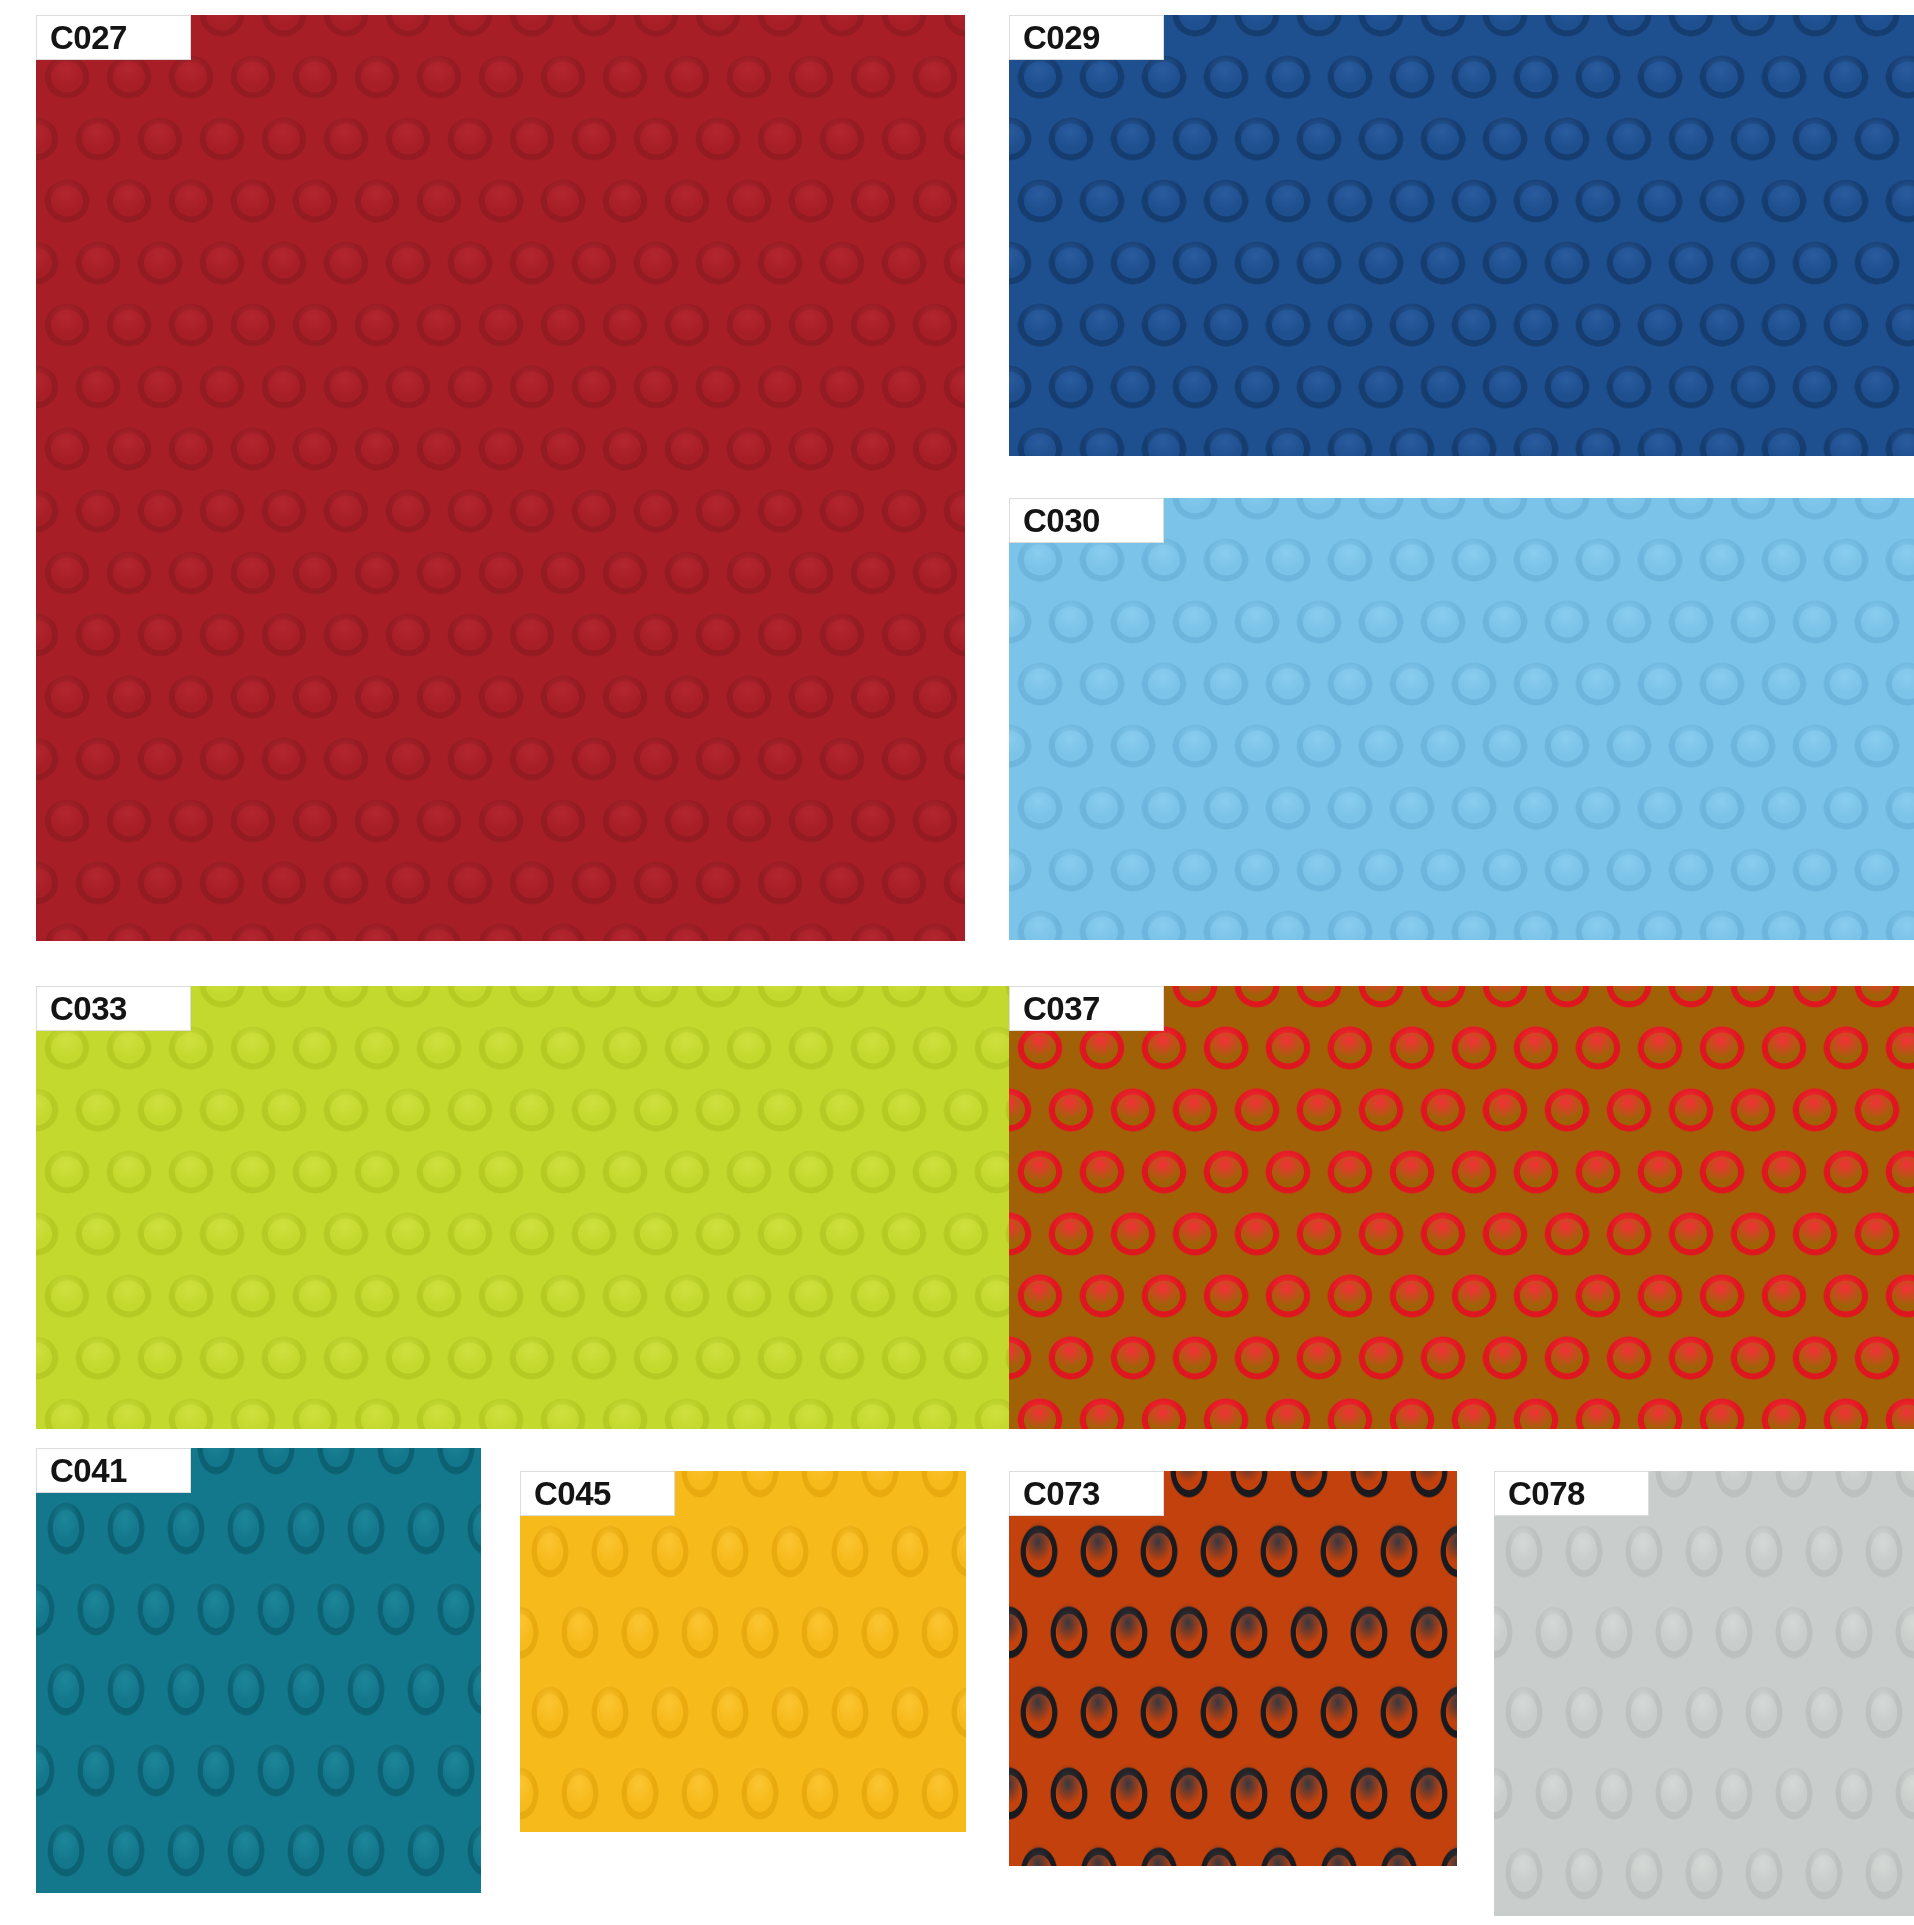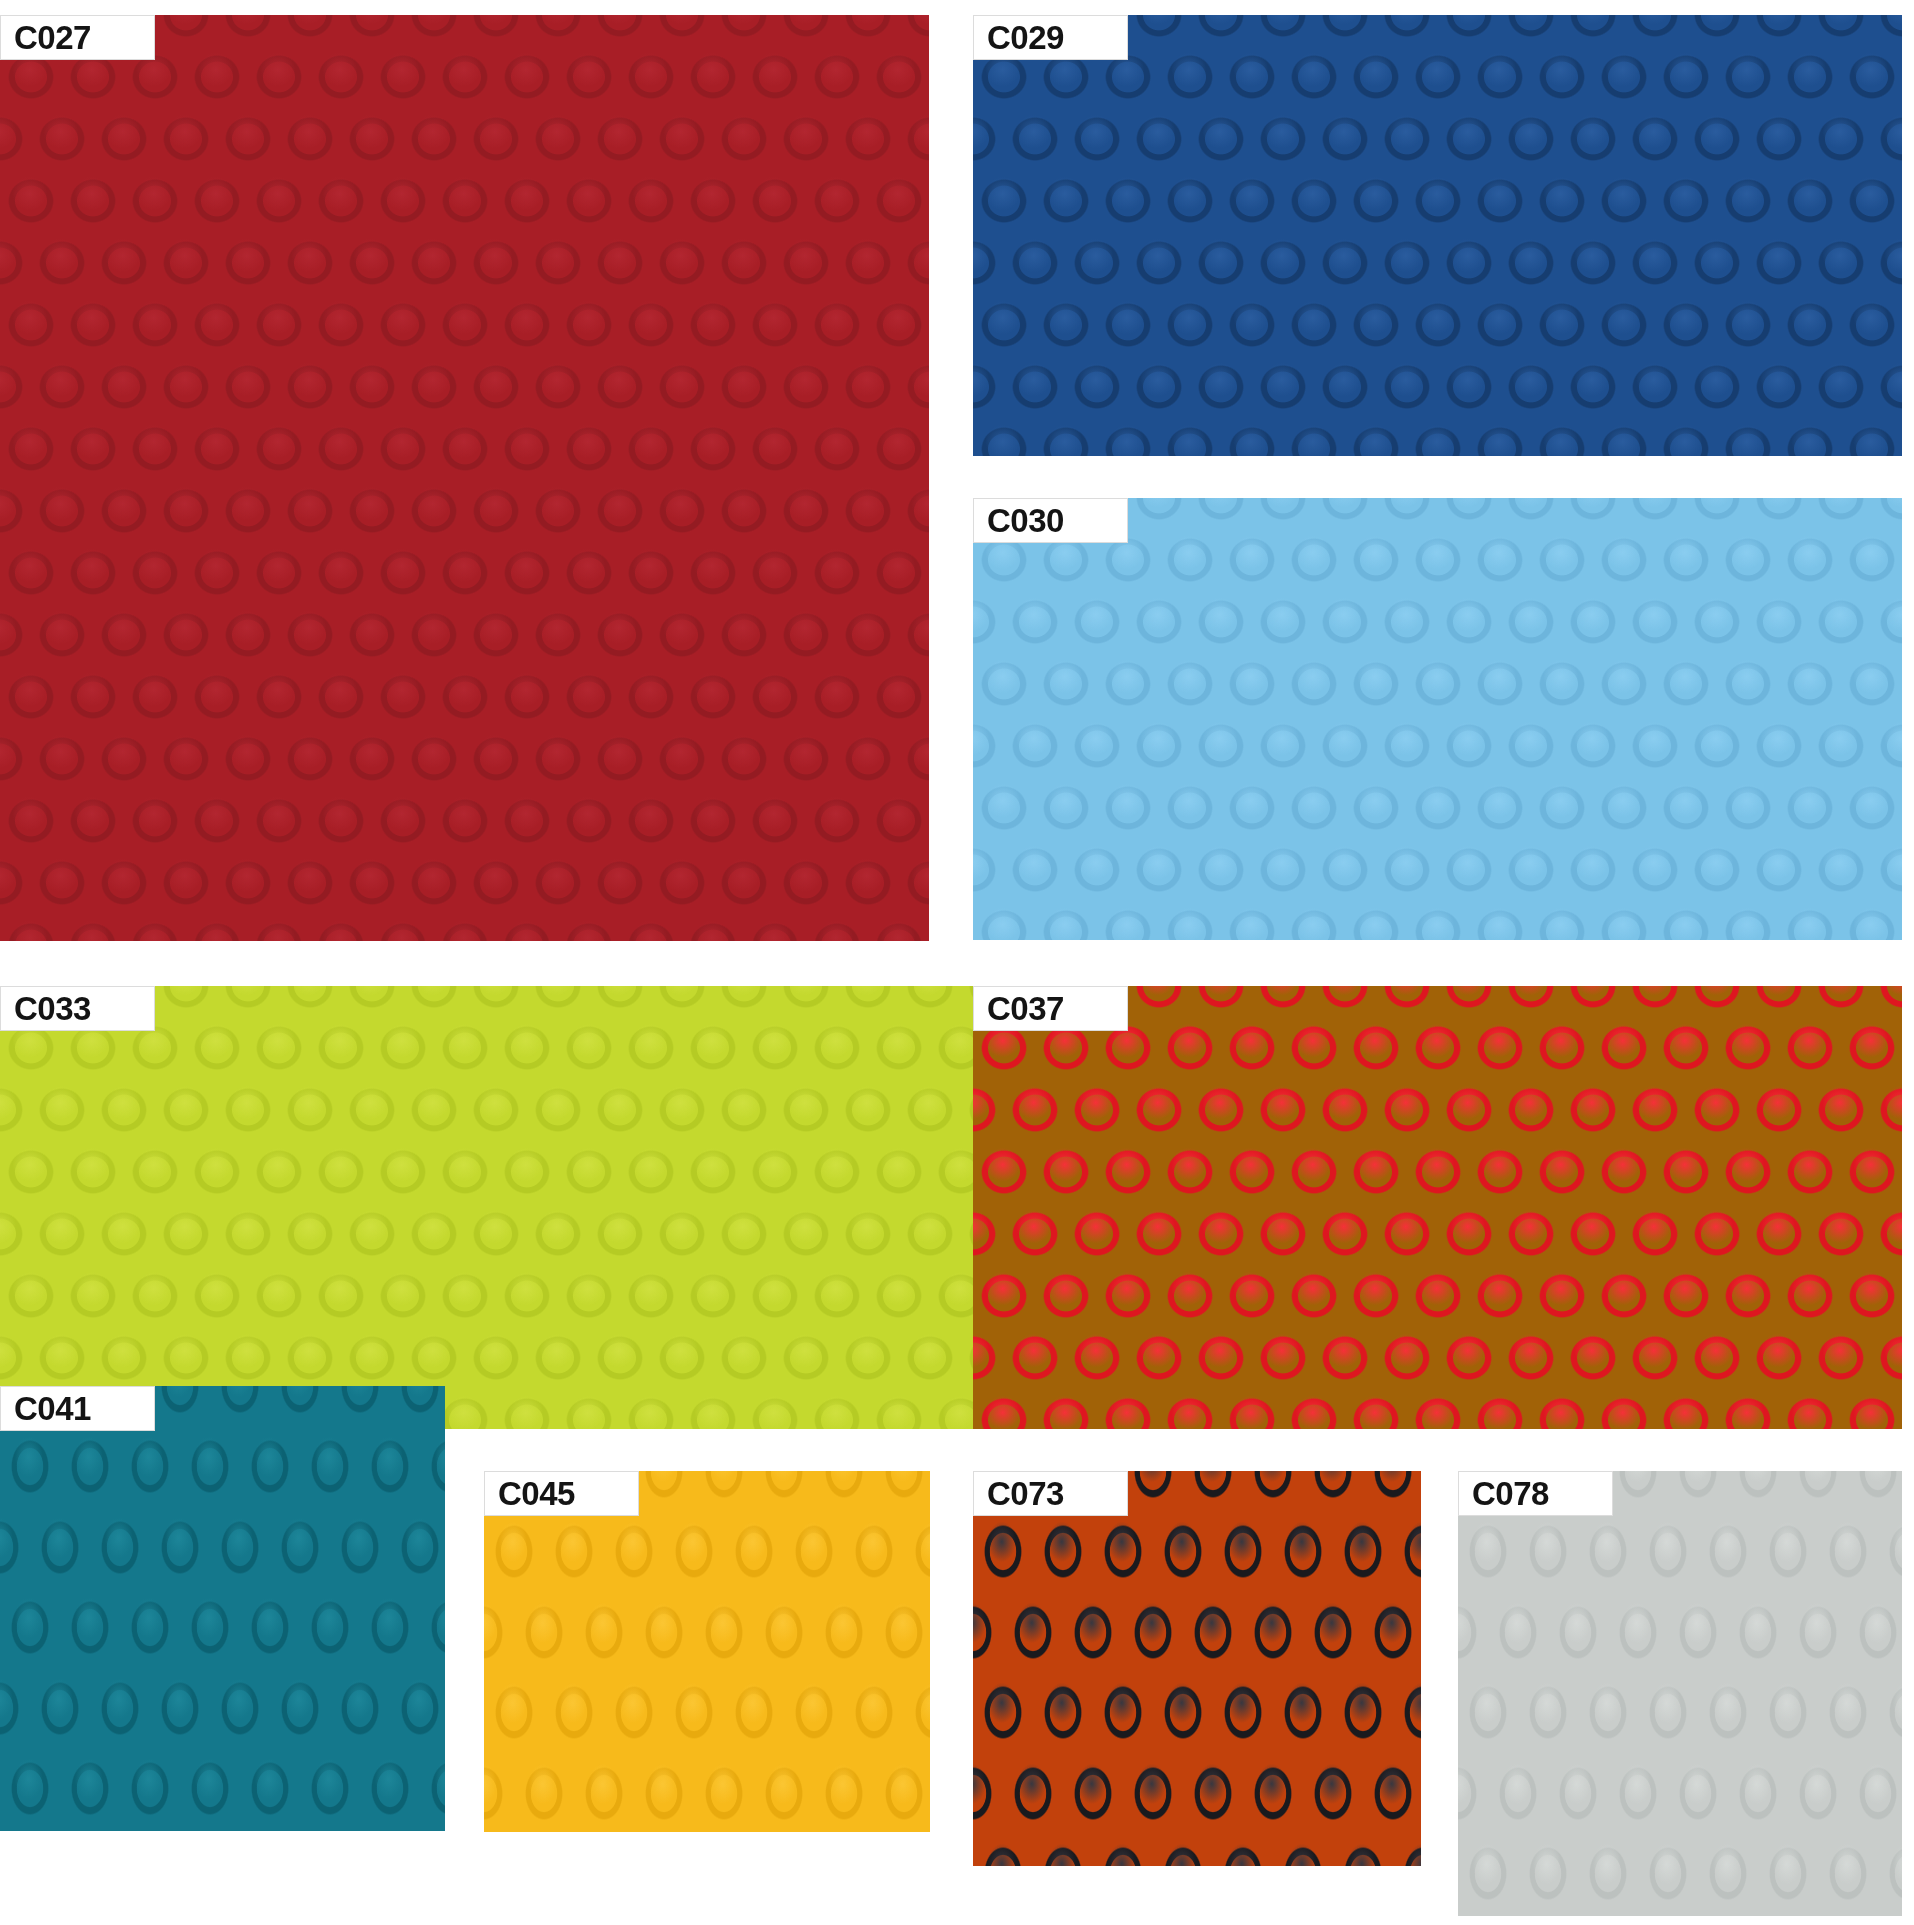--- a/index.html
+++ b/index.html
@@ -21,20 +21,21 @@
     top: 0;
     width: 1914px;
     height: 1925px;
     background: #ffffff;
   }
 
   .swatch {
     position: absolute;
     overflow: hidden;
     background-repeat: repeat;
+    margin-left: 36px;
   }
 
   
   .texture {
     position: absolute;
     left: 0; top: 0; right: 0; bottom: 0;
   }
 
   .label {
     position: absolute;
@@ -87,21 +88,21 @@
       <div class="label" style="width: 155px;">
         <span class="label-text">C033</span>
       </div>
     </div>
     <div class="swatch" style="left: 973px; top: 986px; width: 929px; height: 443px; background: #a16207;">
       <div class="texture" style="background-image: radial-gradient(22.5px 21.5px at 48% 44%, rgb(245, 48, 56) 0%, rgba(0, 0, 0, 0) 78%), radial-gradient(25px 24px, rgba(0, 0, 0, 0) 0%, rgba(0, 0, 0, 0) 62%, rgb(222, 22, 32) 66%, rgb(222, 22, 32) 86%, rgba(0, 0, 0, 0) 92%), radial-gradient(22.5px 21.5px at 48% 44%, rgb(245, 48, 56) 0%, rgba(0, 0, 0, 0) 78%), radial-gradient(25px 24px, rgba(0, 0, 0, 0) 0%, rgba(0, 0, 0, 0) 62%, rgb(222, 22, 32) 66%, rgb(222, 22, 32) 86%, rgba(0, 0, 0, 0) 92%); background-size: 62px 124px, 62px 124px, 62px 124px, 62px 124px; background-position: 0px 0px, 0px 0px, 31px 62px, 31px 62px; background-repeat: repeat;"></div>
       <div class="label" style="width: 155px;">
         <span class="label-text">C037</span>
       </div>
     </div>
-    <div class="swatch" style="left: 0px; top: 1386px; width: 445px; height: 445px; background: rgb(20, 120, 140);">
+    <div class="swatch" style="left: 0px; top: 1448px; width: 445px; height: 445px; background: rgb(20, 120, 140);">
       <div class="texture" style="background-image: radial-gradient(18px 26px at 48% 44%, rgb(29, 134, 153) 0%, rgba(0, 0, 0, 0) 78%), radial-gradient(20.6px 29px, rgba(0, 0, 0, 0) 0%, rgba(0, 0, 0, 0) 62%, rgb(12, 98, 115) 66%, rgb(12, 98, 115) 86%, rgba(0, 0, 0, 0) 92%), radial-gradient(18px 26px at 48% 44%, rgb(29, 134, 153) 0%, rgba(0, 0, 0, 0) 78%), radial-gradient(20.6px 29px, rgba(0, 0, 0, 0) 0%, rgba(0, 0, 0, 0) 62%, rgb(12, 98, 115) 66%, rgb(12, 98, 115) 86%, rgba(0, 0, 0, 0) 92%); background-size: 60px 161px, 60px 161px, 60px 161px, 60px 161px; background-position: 0px 0px, 0px 0px, 30px 81px, 30px 81px; background-repeat: repeat;"></div>
       <div class="label" style="width: 155px;">
         <span class="label-text">C041</span>
       </div>
     </div>
     <div class="swatch" style="left: 484px; top: 1471px; width: 446px; height: 361px; background: rgb(247, 186, 27);">
       <div class="texture" style="background-image: radial-gradient(18px 26px at 48% 44%, rgb(251, 198, 51) 0%, rgba(0, 0, 0, 0) 78%), radial-gradient(20.6px 29px, rgba(0, 0, 0, 0) 0%, rgba(0, 0, 0, 0) 62%, rgb(232, 170, 14) 66%, rgb(232, 170, 14) 86%, rgba(0, 0, 0, 0) 92%), radial-gradient(18px 26px at 48% 44%, rgb(251, 198, 51) 0%, rgba(0, 0, 0, 0) 78%), radial-gradient(20.6px 29px, rgba(0, 0, 0, 0) 0%, rgba(0, 0, 0, 0) 62%, rgb(232, 170, 14) 66%, rgb(232, 170, 14) 86%, rgba(0, 0, 0, 0) 92%); background-size: 60px 161px, 60px 161px, 60px 161px, 60px 161px; background-position: 0px 0px, 0px 0px, 30px 81px, 30px 81px; background-repeat: repeat;"></div>
       <div class="label" style="width: 155px;">
         <span class="label-text">C045</span>
       </div>

